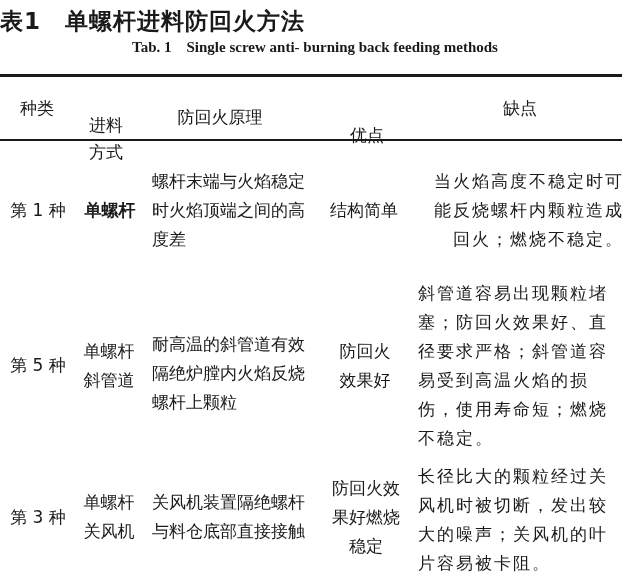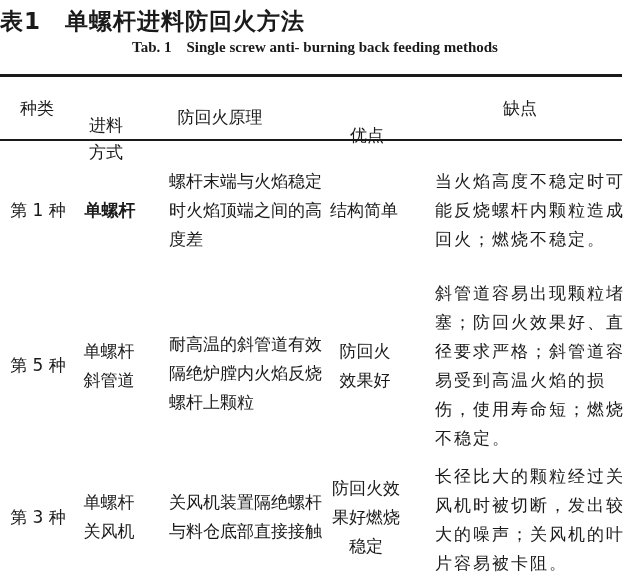--- a/index.html
+++ b/index.html
@@ -20,21 +20,21 @@
   }
   .rule { position: absolute; left: 0; width: 622px; background: #1a1a1a; }
   .rule-top { top: 74px; height: 3px; }
   .rule-mid { top: 139px; height: 2px; }
   .cell {
     position: absolute; font-size: 17px; line-height: 29px;
     display: flex; align-items: center;
   }
   .hdr { font-size: 17px; line-height: 27px; }
   .center { justify-content: center; text-align: center; }
-  .left { text-align: left; margin-left: 17px; }
+  .left { text-align: left; }
   .spaced { letter-spacing: 2px; }
 </style>
 </head>
 <body>
 
 <div class="title-cn">表1　单螺杆进料防回火方法</div>
 <div class="title-en">Tab. 1　Single screw anti- burning back feeding methods</div>
 
 <div class="rule rule-top"></div>
 <div class="rule rule-mid"></div>
@@ -43,21 +43,21 @@
 <div class="cell hdr center" style="left:78px;top:77px;width:56px;height:62px;white-space:pre-line;margin-top:31px;">进料
 方式</div>
 <div class="cell hdr center" style="left:150px;top:77px;width:140px;height:80px;">防回火原理</div>
 <div class="cell hdr center" style="left:322px;top:77px;width:90px;height:62px;margin-top:27px;">优点</div>
 <div class="cell hdr center" style="left:420px;top:77px;width:200px;height:62px;">缺点</div>
 
 <div class="cell center" style="left:4px;top:145px;width:68px;height:130px;">第 1 种</div>
 <div class="cell center" style="left:76px;top:145px;width:68px;height:130px;font-weight:bold;">单螺杆</div>
 <div class="cell left" style="left:152px;top:145px;width:160px;height:130px;">螺杆末端与火焰稳定时火焰顶端之间的高度差</div>
 <div class="cell center" style="left:316px;top:145px;width:96px;height:130px;">结构简单</div>
-<div class="cell left spaced" style="left:418px;top:145px;width:206px;height:130px;">当火焰高度不稳定时可能反烧螺杆内颗粒造成回火；燃烧不稳定。</div>
+<div class="cell left spaced" style="left:418px;top:145px;width:206px;height:130px;text-align:right;">当火焰高度不稳定时可能反烧螺杆内颗粒造成回火；燃烧不稳定。</div>
 
 <div class="cell center" style="left:4px;top:278px;width:68px;height:175px;">第 5 种</div>
 <div class="cell center" style="left:80px;top:278px;width:58px;height:175px;">单螺杆斜管道</div>
 <div class="cell left" style="left:152px;top:286px;width:162px;height:175px;">耐高温的斜管道有效隔绝炉膛内火焰反烧螺杆上颗粒</div>
 <div class="cell center" style="left:335px;top:278px;width:60px;height:175px;">防回火效果好</div>
 <div class="cell left spaced" style="left:418px;top:278px;width:206px;height:175px;">斜管道容易出现颗粒堵塞；防回火效果好、直径要求严格；斜管道容易受到高温火焰的损伤，使用寿命短；燃烧不稳定。</div>
 
 <div class="cell center" style="left:4px;top:455px;width:68px;height:124px;">第 3 种</div>
 <div class="cell center" style="left:80px;top:455px;width:58px;height:124px;">单螺杆关风机</div>
 <div class="cell left" style="left:152px;top:455px;width:162px;height:124px;">关风机装置隔绝螺杆与料仓底部直接接触</div>

